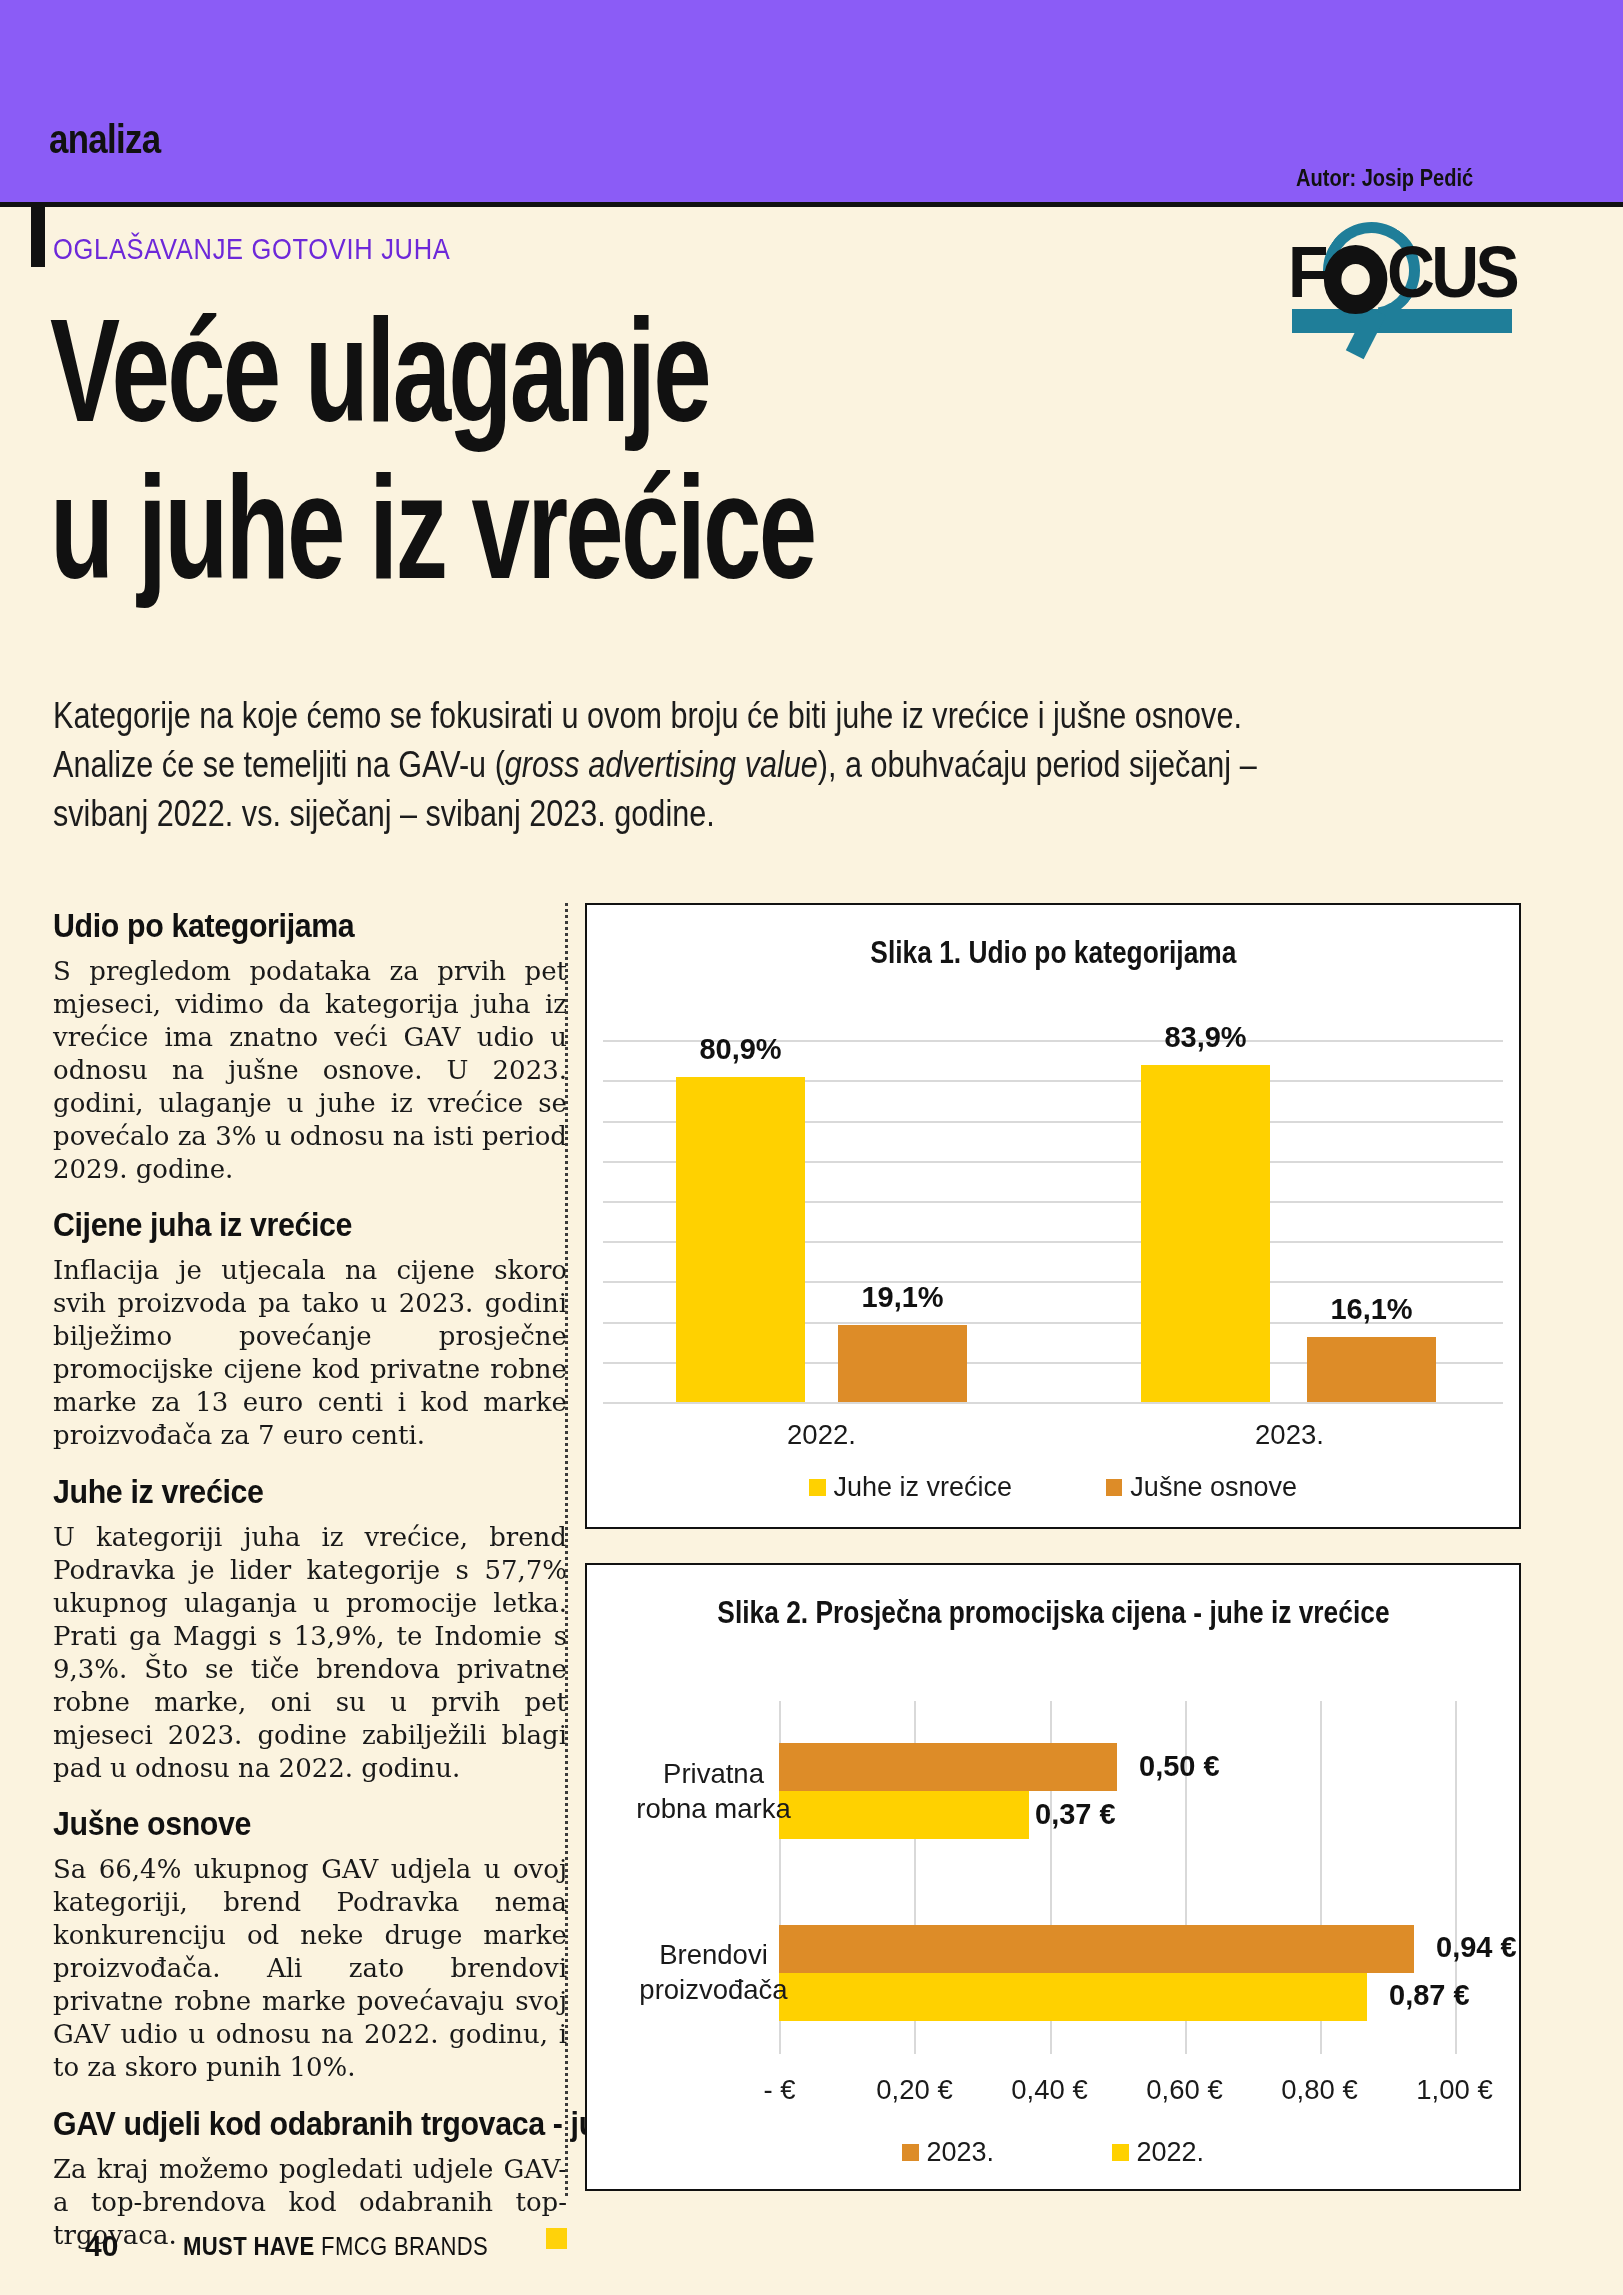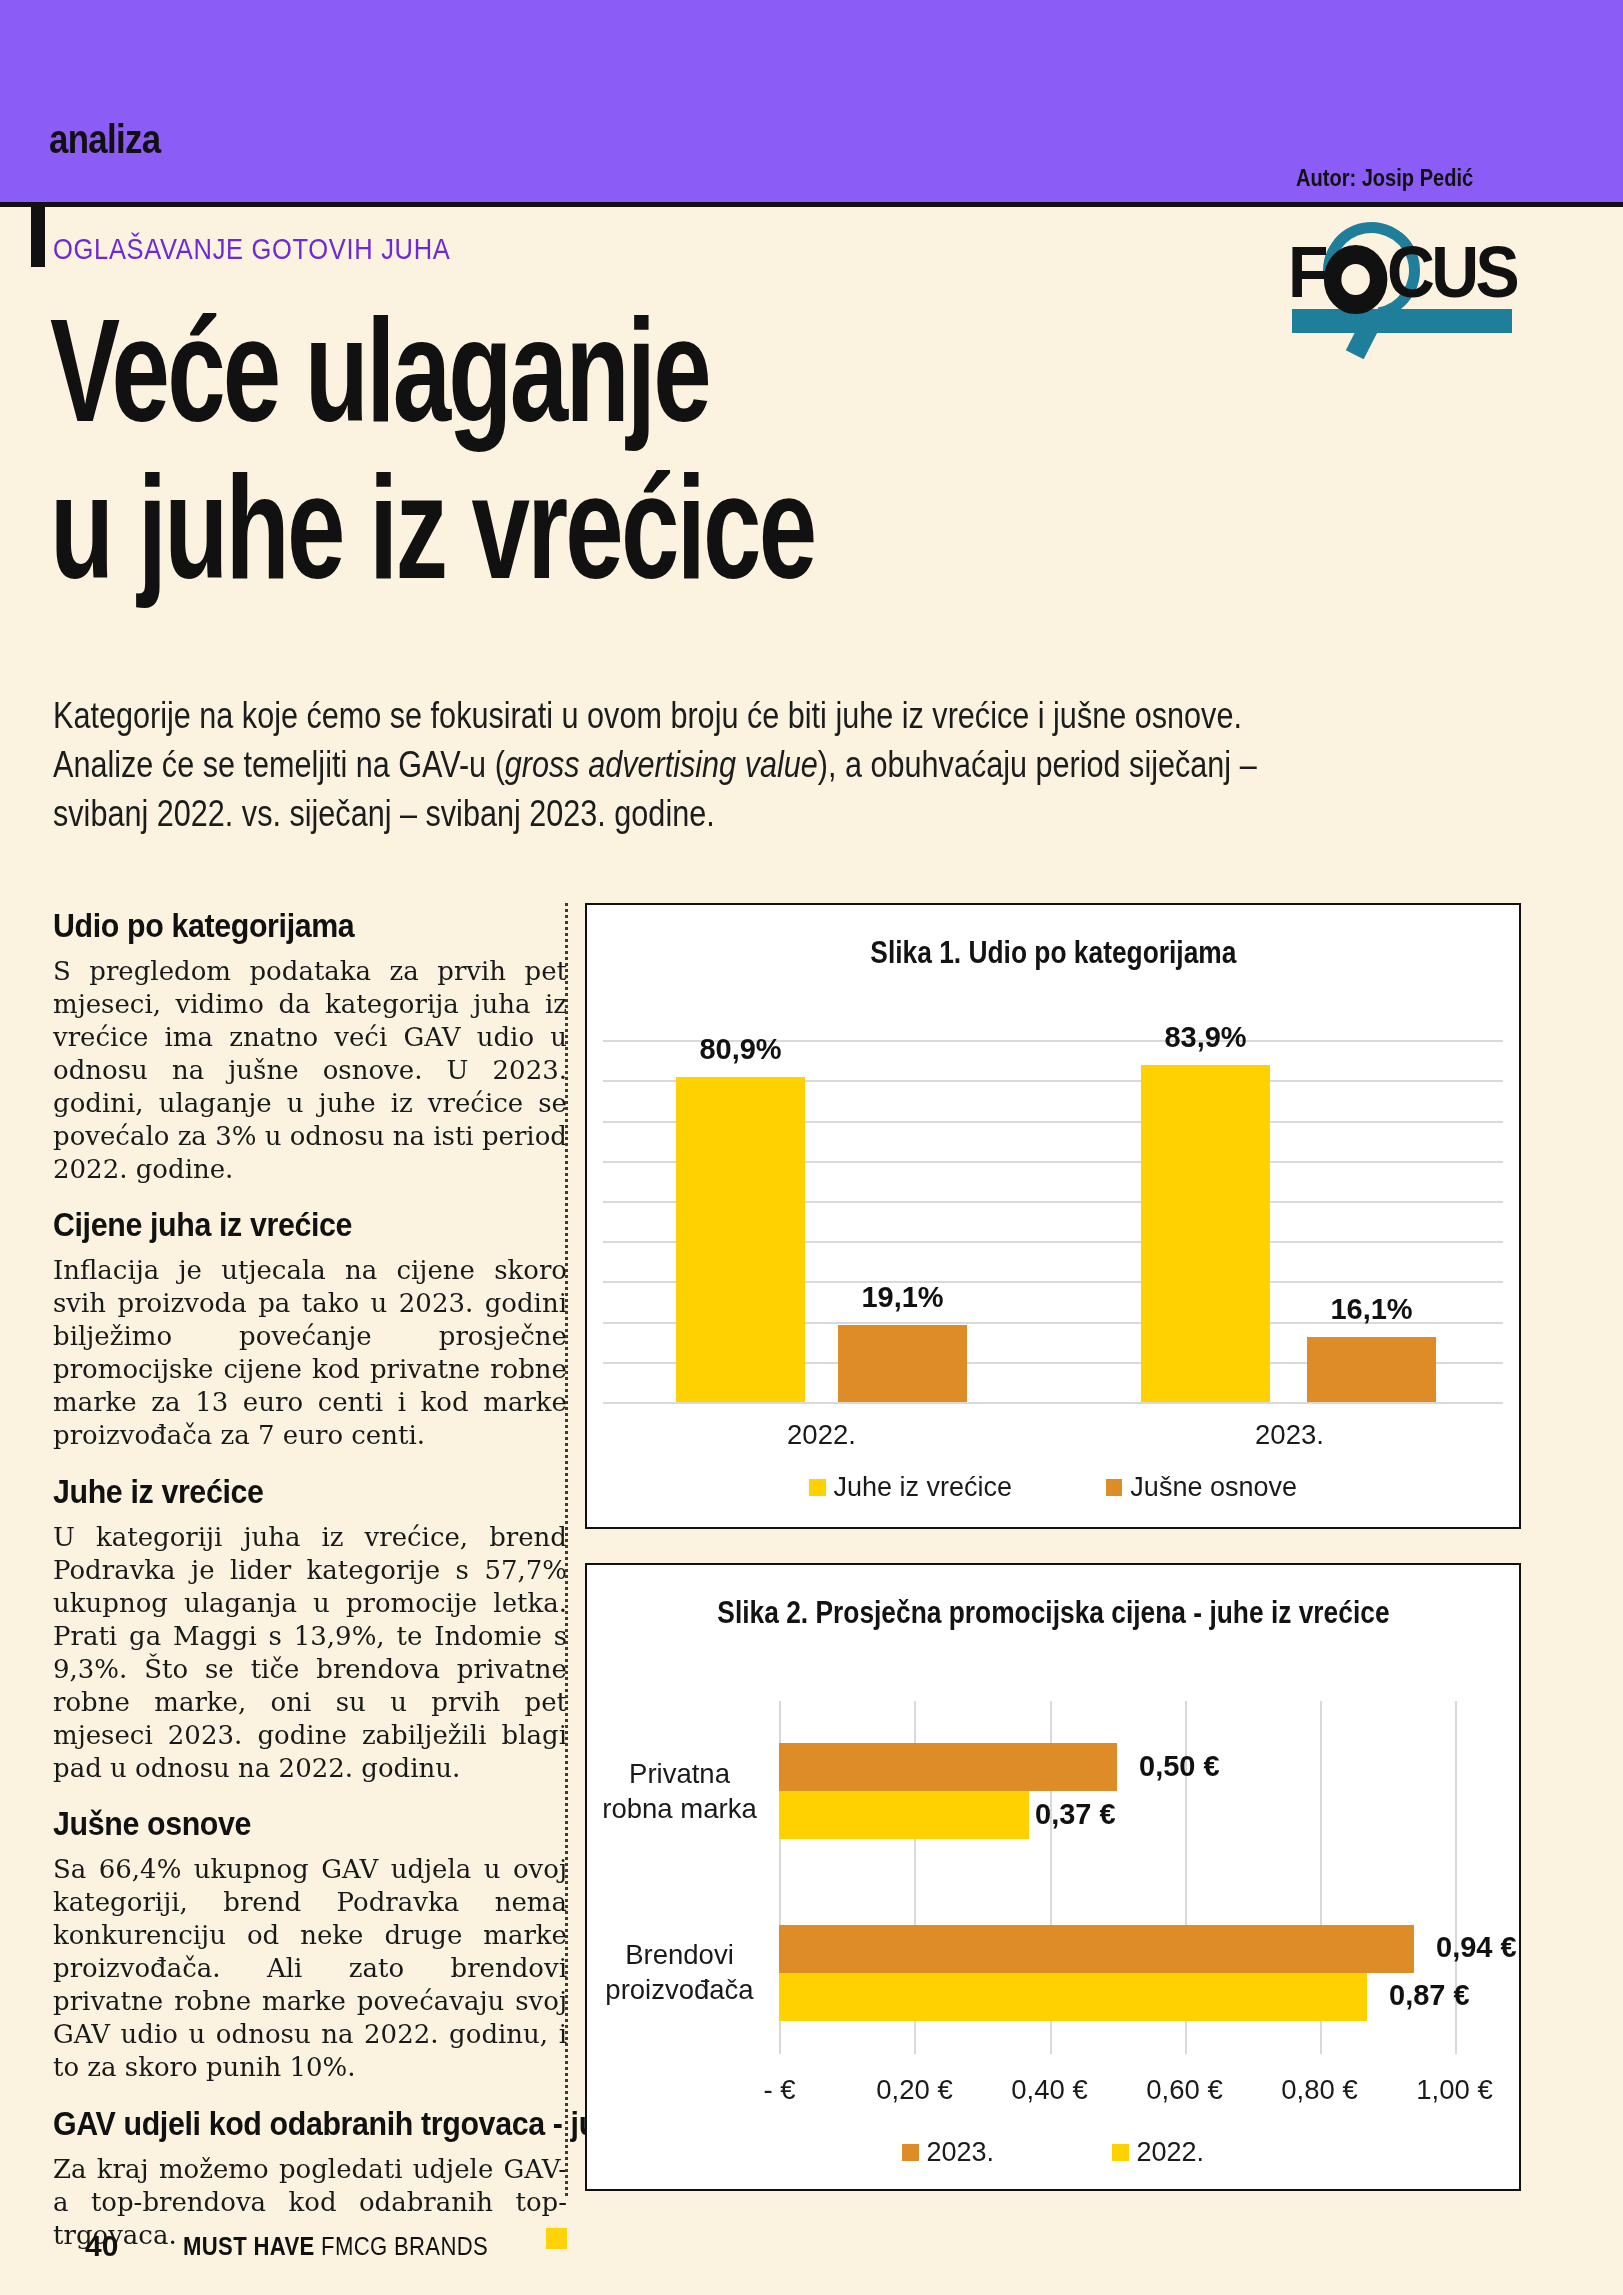--- a/index.html
+++ b/index.html
@@ -58,21 +58,21 @@
   #chart1{top:903px;height:626px;}
   #chart2{top:1563px;height:628px;}
   .chart-title{position:absolute;left:0;right:0;top:30px;text-align:center;
                font-size:31px;font-weight:bold;color:#131313;}
   .gridh{position:absolute;background:#D9D9D9;height:2.4px;}
   .gridv{position:absolute;background:#D9D9D9;width:2.4px;}
   .vbar,.hbar{position:absolute;}
   .dlabel{position:absolute;font-weight:bold;font-size:29px;text-align:center;width:173px;color:#111;}
   .xcat{position:absolute;font-size:27.5px;text-align:center;width:173px;color:#1a1a1a;}
   .vlabel{position:absolute;font-weight:bold;font-size:29px;white-space:nowrap;color:#111;}
-  .ycat{position:absolute;font-size:27.5px;line-height:35px;text-align:center;width:185px;color:#1a1a1a;}
+  .ycat{position:absolute;font-size:27.5px;line-height:35px;text-align:center;width:185px;color:#1a1a1a;padding-left:34px;}
   .legend{position:absolute;left:0;right:0;display:flex;justify-content:center;align-items:center;}
   .legend .item{display:flex;align-items:center;font-size:27px;color:#1a1a1a;}
   .legend .sq{display:inline-block;width:16.5px;height:16.5px;margin-right:7.9px;}
   .xtick{position:absolute;font-size:27.5px;width:141px;text-align:center;color:#1a1a1a;}
 
   
   .pageno{position:absolute;left:85px;top:2229px;font-size:30px;font-weight:bold;}
   .magname{position:absolute;left:183px;top:2231px;font-size:26px;letter-spacing:0.4px;}
   .magname b{font-weight:bold;}
 </style>
@@ -113,21 +113,21 @@
 
   <div class="intro">
     <span class="ln">Kategorije na koje ćemo se fokusirati u ovom broju će biti juhe iz vrećice i jušne osnove.</span>
     <span class="ln"><span>Analize će se temeljiti na GAV-u (</span><i>gross advertising value</i><span>), a obuhvaćaju period siječanj –</span></span>
     <span class="ln">svibanj 2022. vs. siječanj – svibanj 2023. godine.</span>
   </div>
 
   <div class="column">
     <div class="sec">
       <h2><span class="cx">Udio po kategorijama</span></h2>
-      <p>S pregledom podataka za prvih pet mjeseci, vidimo da kategorija juha iz vrećice ima znatno veći GAV udio u odnosu na jušne osnove. U 2023. godini, ulaganje u juhe iz vrećice se povećalo za 3% u odnosu na isti period 2022. godine.</p>
+      <p>S pregledom podataka za prvih pet mjeseci, vidimo da kategorija juha iz vrećice ima znatno veći GAV udio u odnosu na jušne osnove. U 2023. godini, ulaganje u juhe iz vrećice se povećalo za 3% u odnosu na isti period 2029. godine.</p>
     </div>
     <div class="sec">
       <h2><span class="cx">Cijene juha iz vrećice</span></h2>
       <p>Inflacija je utjecala na cijene skoro svih proizvoda pa tako u 2023. godini bilježimo povećanje prosječne promocijske cijene kod privatne robne marke za 13 euro centi i kod marke proizvođača za 7 euro centi.</p>
     </div>
     <div class="sec">
       <h2><span class="cx">Juhe iz vrećice</span></h2>
       <p>U kategoriji juha iz vrećice, brend Podravka je lider kategorije s 57,7% ukupnog ulaganja u promocije letka. Prati ga Maggi s 13,9%, te Indomie s 9,3%.  Što se tiče brendova privatne robne marke, oni su u prvih pet mjeseci 2023. godine zabilježili blagi pad u odnosu na 2022. godinu.</p>
     </div>
     <div class="sec">

